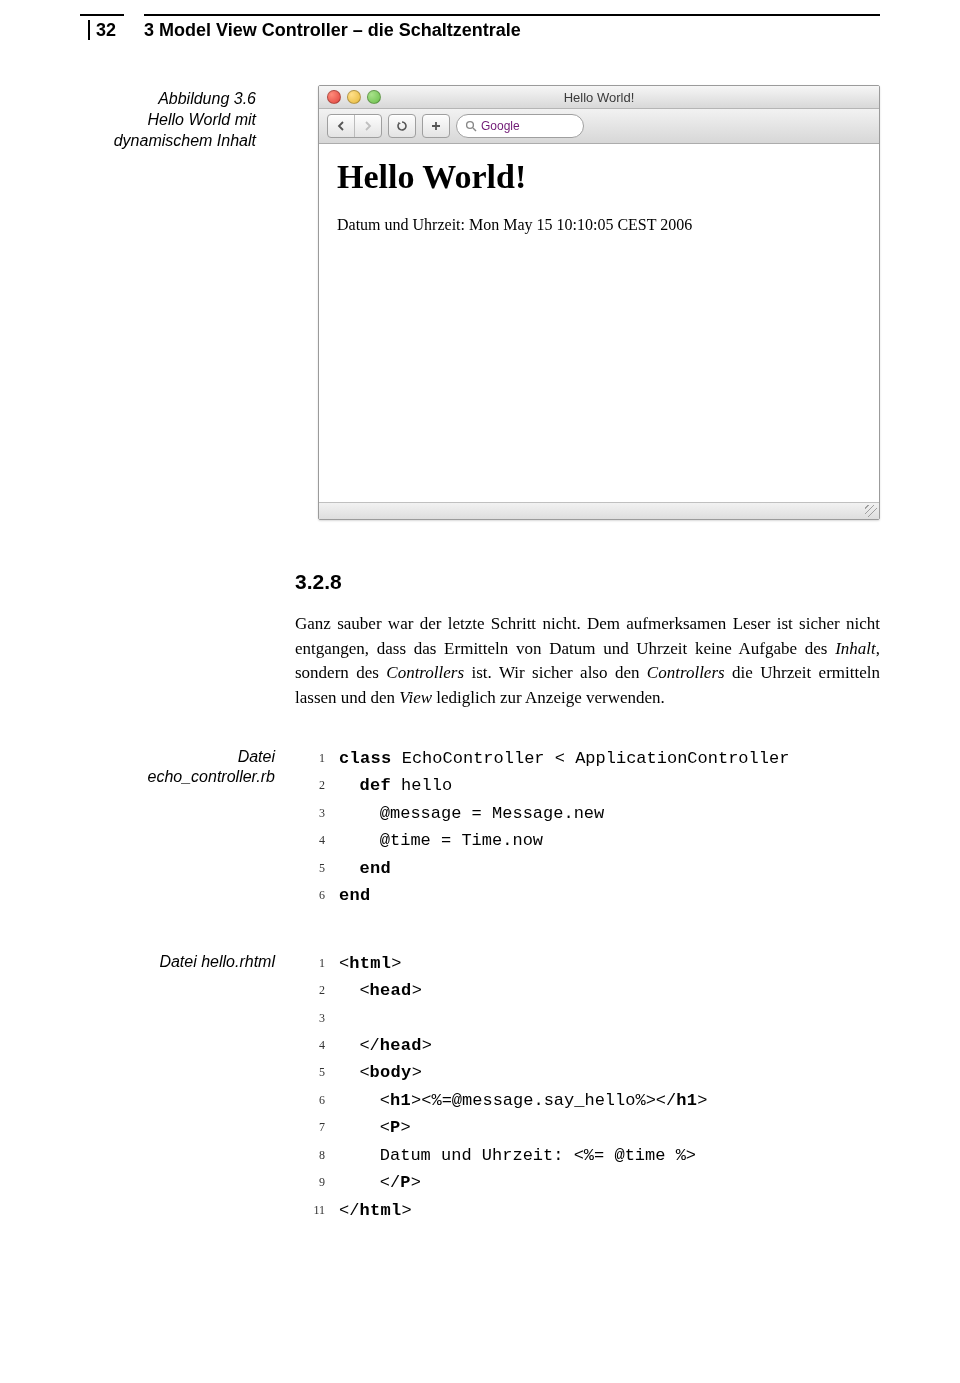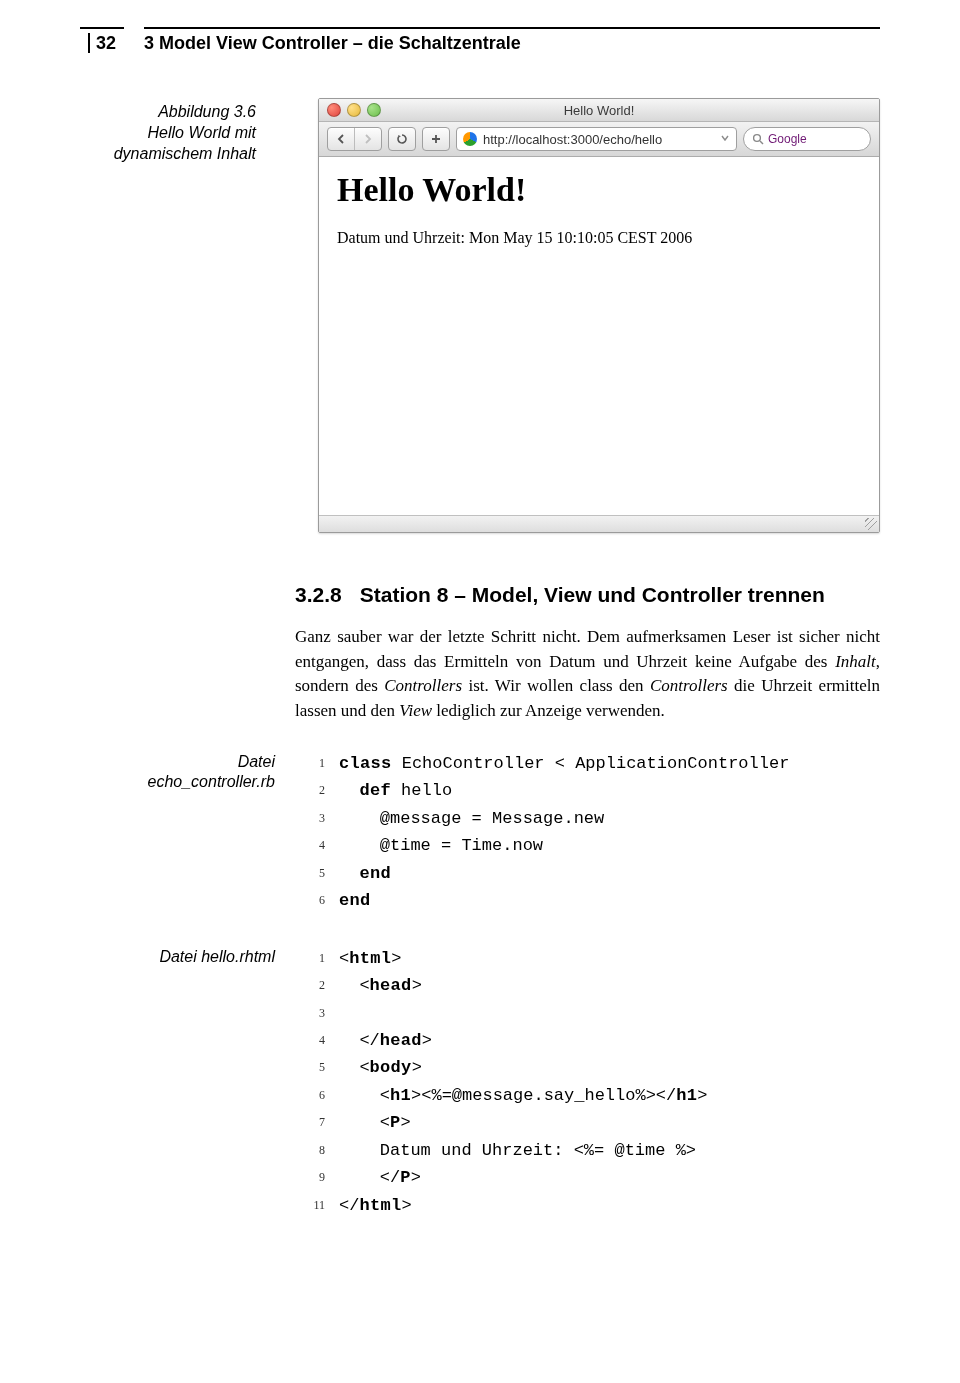--- a/index.html
+++ b/index.html
@@ -10,22 +10,22 @@
     width: 960px;
   }
   .page {
     padding: 0 80px 40px 80px;
   }
 
   
   .running-head {
     display: flex;
     align-items: stretch;
+    padding-top: 14px;
     border: none;
-    margin-top: 27px;
   }
   .page-num-box {
     border-top: 2px solid #000;
     padding: 4px 8px 4px 8px;
     font-family: Arial, sans-serif;
     font-weight: 700;
     font-size: 18px;
     margin-right: 20px;
     display: inline-block;
   }
@@ -160,21 +160,21 @@
     margin-bottom: 18px;
   }
   .body-text {
     font-family: Georgia, 'Times New Roman', serif;
     font-size: 17px; line-height: 1.45; text-align: justify;
   }
   .body-text em { font-style: italic; }
 
   
   .listing-block {
-    display:flex; margin-top: 26px;
+    display:flex; margin-top: 34px;
   }
   .listing-label {
     width: 195px; padding-right:20px;
     text-align:right;
     font-family: Arial, sans-serif; font-style: italic; font-size:16px;
     line-height:1.3;
     padding-top: 2px;
   }
   .listing {
     flex:1;
@@ -246,29 +246,20 @@
                 </svg>
             </div>
           </div>
           <div class="btn-group">
             <div class="tb-btn">
               <svg width="10" height="10" viewBox="0 0 10 10">
                   <path d="M5 1 V9 M1 5 H9" stroke="#555" stroke-width="1.8"></path>
                 </svg>
             </div>
           </div>
-          <div class="url-bar">
-            <div class="favicon"></div>
-            <div class="url-text">http://localhost:3000/echo/hello</div>
-            <div class="rss">
-              <svg width="10" height="10" viewBox="0 0 10 10">
-                  <path d="M2 2 L5 6 L8 2" fill="none" stroke="#8c8c8c" stroke-width="1.4"></path>
-                </svg>
-            </div>
-          </div>
           <div class="search-box">
             <span class="sg">
               <svg width="12" height="12" viewBox="0 0 12 12">
                   <circle cx="5" cy="5" r="3.4" fill="none" stroke="#888" stroke-width="1.4"></circle>
                   <line x1="8" y1="8" x2="11" y2="11" stroke="#888" stroke-width="1.4"></line>
                 </svg>
             </span>
             <span class="search-ph">Google</span>
           </div>
         </div>
@@ -279,24 +270,23 @@
         <div class="statusbar">
           <div class="resize"></div>
         </div>
       </div>
     </div>
   </div>
 
   <div class="section-block">
     <div class="section-head">
       <span>3.2.8</span>
-      <span>Station 8 – Model, View und Controller trennen</span>
     </div>
     <p class="body-text">
-      <span>Ganz sauber war der letzte Schritt nicht. Dem aufmerksamen Leser ist sicher nicht entgangen, dass das Ermitteln von Datum und Uhrzeit keine Aufgabe des </span><em>Inhalt</em><span>, sondern des </span><em>Controllers</em><span> ist. Wir wollen class den </span><em>Controllers</em><span> die Uhrzeit ermitteln lassen und den </span><em>View</em><span> lediglich zur Anzeige verwenden.</span>
+      <span>Ganz sauber war der letzte Schritt nicht. Dem aufmerksamen Leser ist sicher nicht entgangen, dass das Ermitteln von Datum und Uhrzeit keine Aufgabe des </span><em>Inhalt</em><span>, sondern des </span><em>Controllers</em><span> ist. Wir sicher also den </span><em>Controllers</em><span> die Uhrzeit ermitteln lassen und den </span><em>View</em><span> lediglich zur Anzeige verwenden.</span>
     </p>
   </div>
 
   <div class="listing-block">
     <div class="listing-label">
       <span>Datei</span><br>
       <span>echo_controller.rb</span>
     </div>
     <div class="listing">
       <div class="code-row">
@@ -319,21 +309,21 @@
           <div class="ln">5</div>
           <div class="code">  <span class="kw">end</span></div>
         </div>
       <div class="code-row">
           <div class="ln">6</div>
           <div class="code"><span class="kw">end</span></div>
         </div>
     </div>
   </div>
 
-  <div class="listing-block" style="margin-top:30px;">
+  <div class="listing-block" style="margin-top:40px;">
     <div class="listing-label">
       <span>Datei hello.rhtml</span>
     </div>
     <div class="listing">
       <div class="code-row">
           <div class="ln">1</div>
           <div class="code"><span>&lt;</span><span class="tag">html</span><span>&gt;</span></div>
         </div>
       <div class="code-row">
           <div class="ln">2</div>

